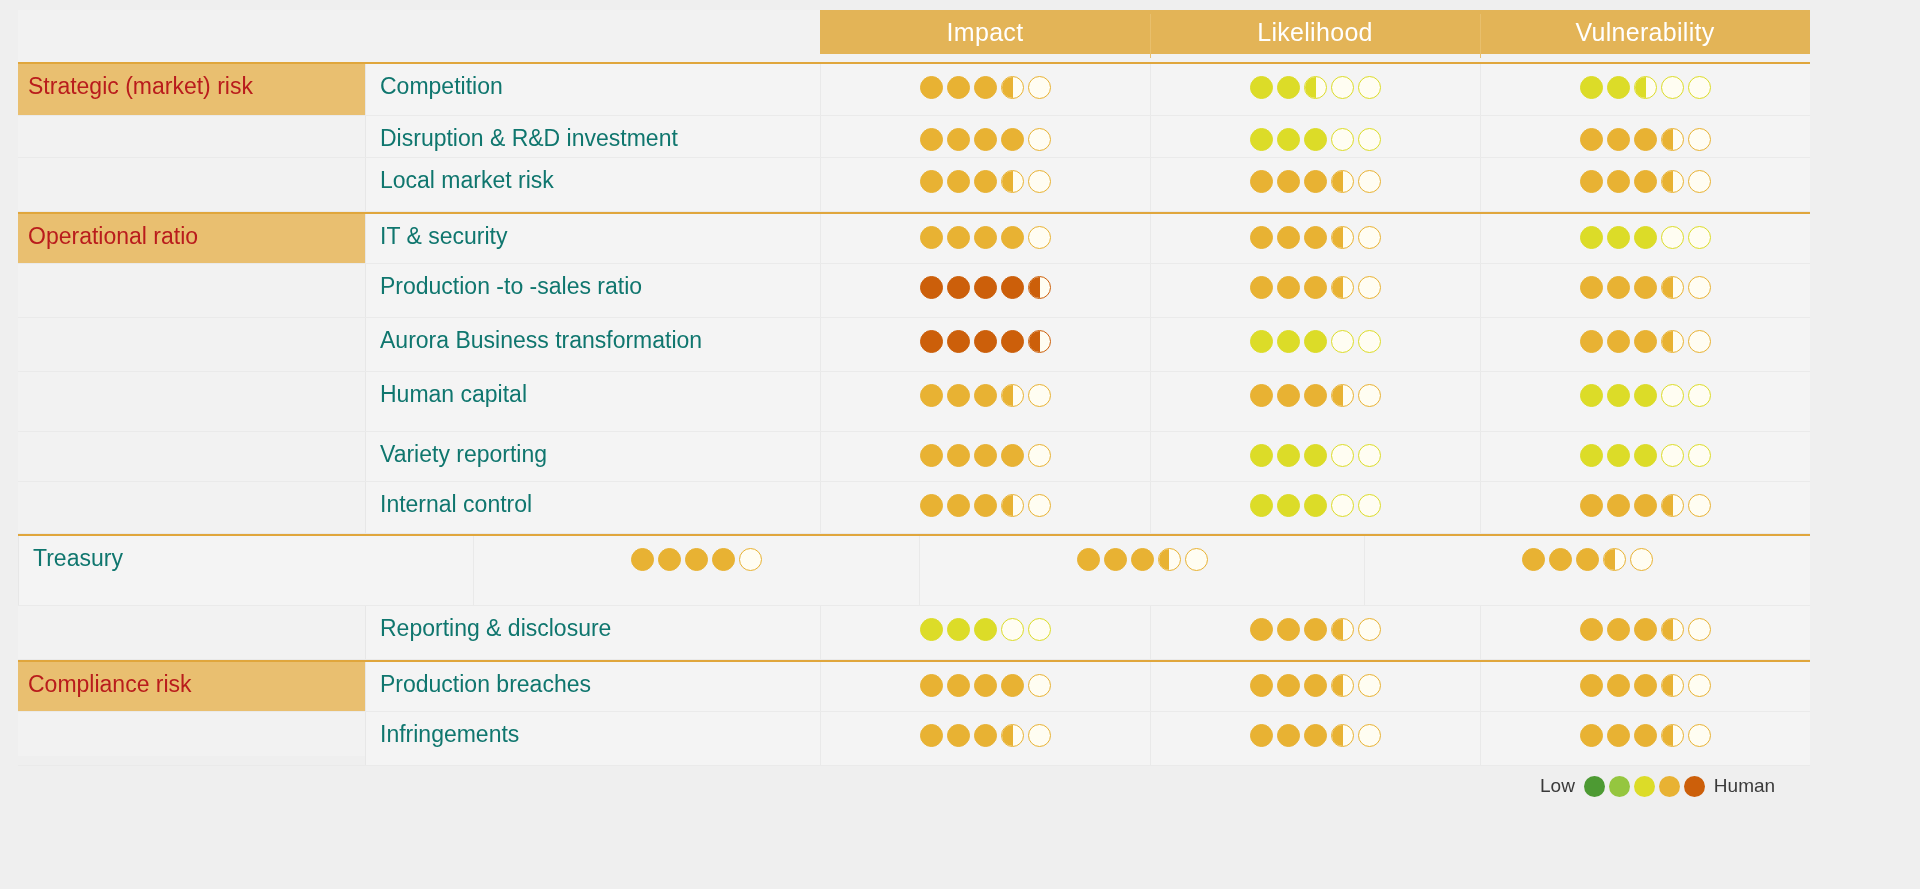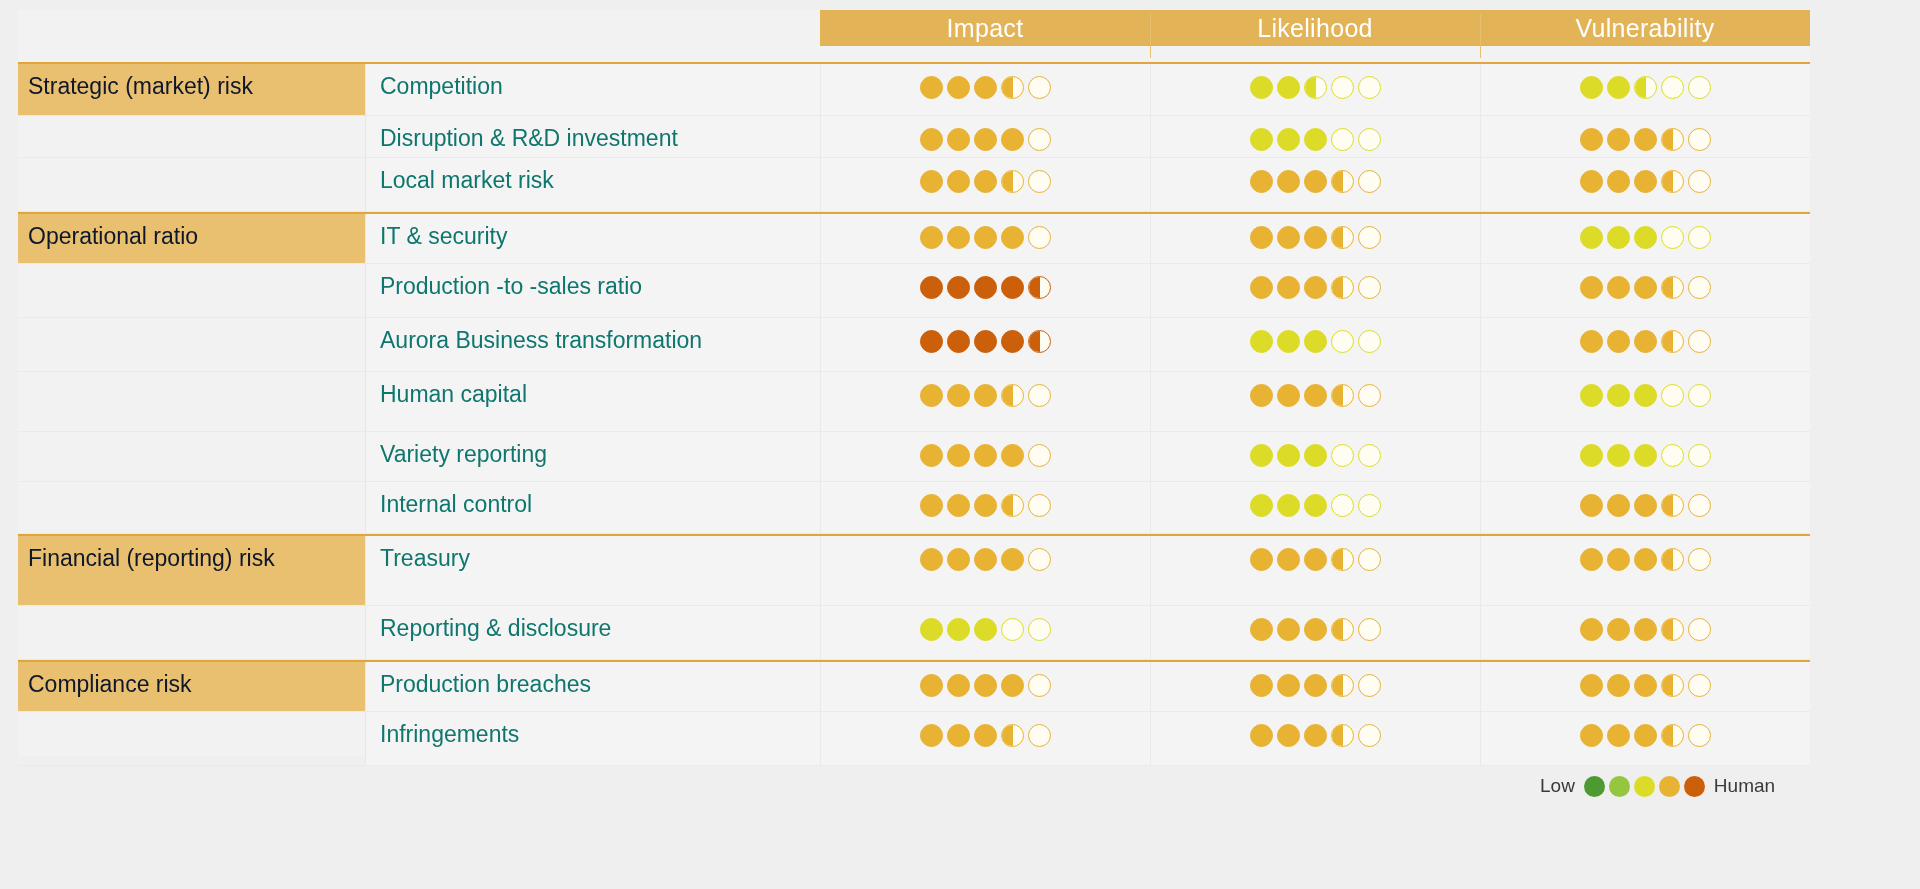--- a/index.html
+++ b/index.html
@@ -11,21 +11,21 @@
   }
   #root{position:relative;width:1920px;height:889px;}
 
   .card{
     position:absolute;left:18px;top:10px;width:1792px;height:746px;
     background:#f2f2f2;
   }
 
   
   .head-row{
-    position:absolute;left:802px;top:0px;width:990px;height:36px;
+    position:absolute;left:802px;top:0px;width:990px;height:44px;
     background:#e3b457;display:flex;
   }
   .head-cell{
     flex:1 1 0;display:flex;align-items:center;justify-content:center;
     color:#ffffff;font-size:25px;letter-spacing:.3px;font-weight:400;
   }
   .head-sep{
     position:absolute;top:4px;width:1px;height:44px;background:#e8bf6d;
   }
 
@@ -37,21 +37,21 @@
     position:relative;display:flex;align-items:stretch;
     box-sizing:border-box;
     border-bottom:1px solid #eaeaea;
   }
   .row.grp-top{border-top:2px solid #e0a63c;}
 
   .cat{
     width:347px;flex:0 0 347px;box-sizing:border-box;
     display:flex;align-items:flex-start;
     padding:9px 0 0 10px;
-    font-size:23px;color:#0f172a;line-height:1.18;
+    font-size:23px;color:#b91c1c;line-height:1.18;
   }
   .cat.filled{background:#e9bf70;}
   .cat.empty{background:transparent;}
 
   .name{
     width:455px;flex:0 0 455px;box-sizing:border-box;
     display:flex;align-items:flex-start;
     padding:9px 0 0 14px;
     font-size:23px;color:#0f766e;
     border-left:1px solid #e7e7e7;
@@ -431,21 +431,20 @@
                 <span class="dot full" style="background: rgb(232, 178, 51); border: 1px solid rgb(232, 178, 51);"></span>
                 <span class="dot half" style="border: 1px solid rgb(232, 178, 51);">
                   <span style="position: absolute; left: 0px; top: 0px; width: 50%; height: 100%; background: rgb(232, 178, 51);"></span>
                 </span>
                 <span class="dot empty" style="border: 1px solid rgb(232, 178, 51);"></span>
               </span>
             </div>
           </div>
         </div>
         <div class="row grp-top" style="height: 72px;">
-          <div class="cat filled">Financial (reporting) risk</div>
           <div class="name">Treasury</div>
           <div class="metrics">
             <div class="mcell">
               <span class="dots">
                 <span class="dot full" style="background: rgb(232, 178, 51); border: 1px solid rgb(232, 178, 51);"></span>
                 <span class="dot full" style="background: rgb(232, 178, 51); border: 1px solid rgb(232, 178, 51);"></span>
                 <span class="dot full" style="background: rgb(232, 178, 51); border: 1px solid rgb(232, 178, 51);"></span>
                 <span class="dot full" style="background: rgb(232, 178, 51); border: 1px solid rgb(232, 178, 51);"></span>
                 <span class="dot empty" style="border: 1px solid rgb(232, 178, 51);"></span>
               </span>

